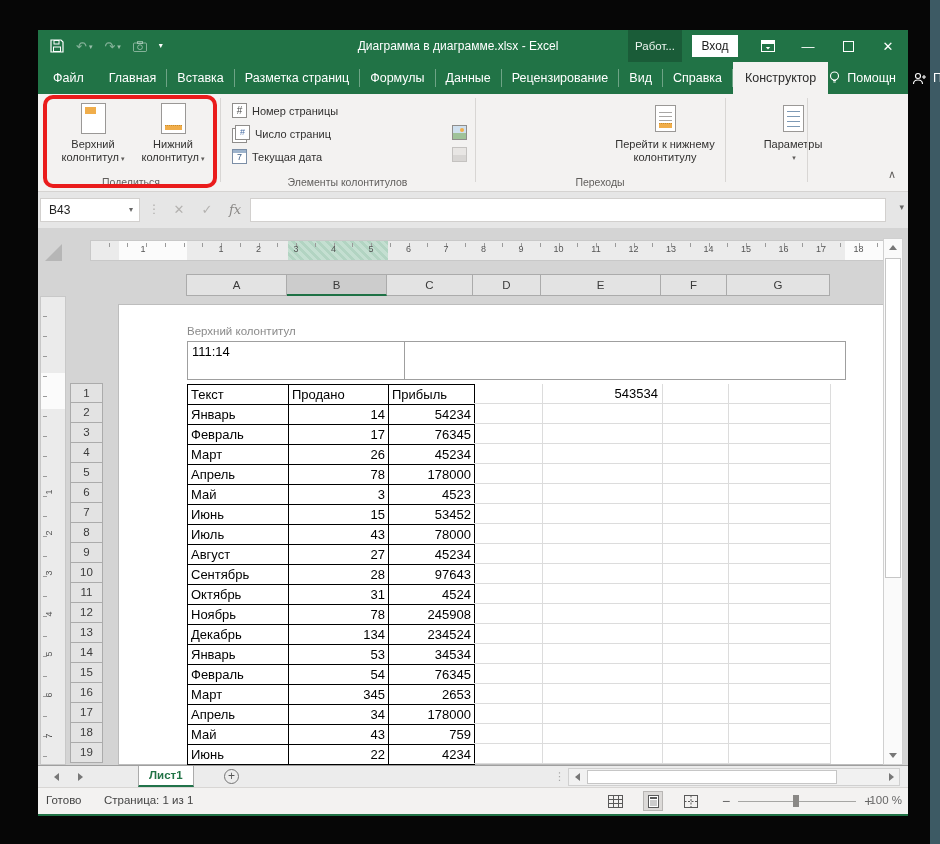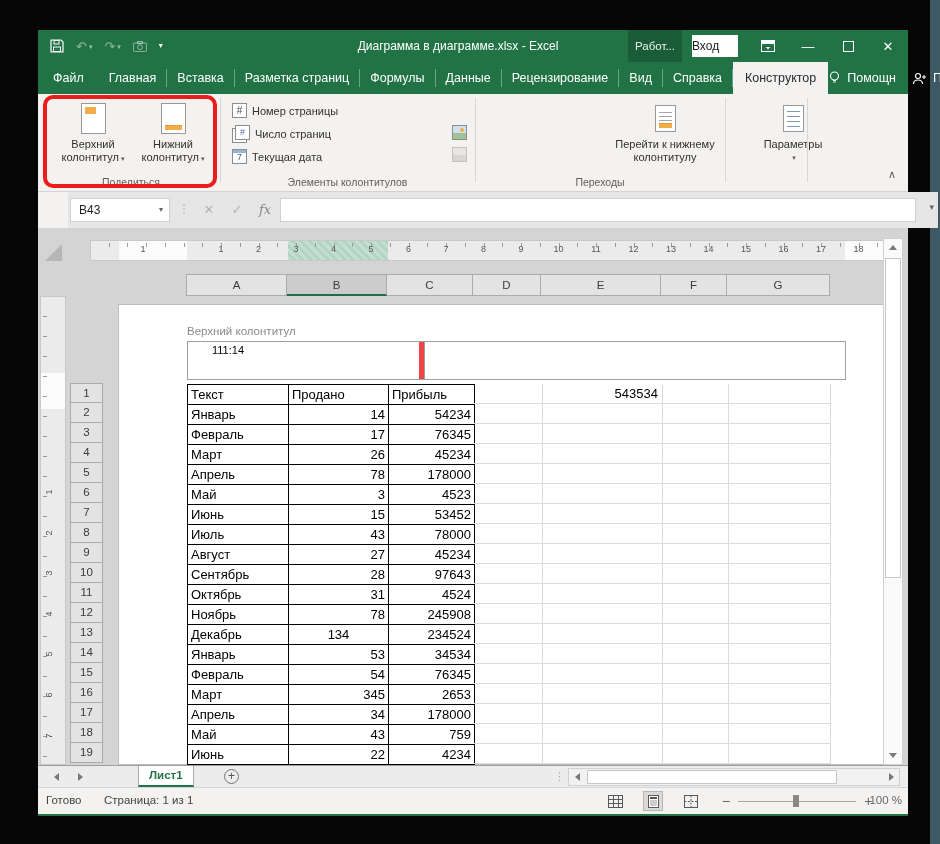--- a/index.html
+++ b/index.html
@@ -14,21 +14,21 @@
   .qat { position:absolute; left:12px; top:0; height:32px; display:flex; align-items:center; gap:12px; }
   .qat .qbtn { color:#fff; font-size:13px; line-height:1; display:flex; align-items:center; }
   .qat .dim { color:rgba(255,255,255,.45); }
   .qat .dd { font-size:7px; margin-left:2px; color:rgba(255,255,255,.55); }
   .wtitle { position:absolute; left:260px; top:0; width:320px; height:32px; line-height:32px;
     text-align:center; color:#fff; font-size:12px; white-space:nowrap; }
   .tb-right { position:absolute; right:0; top:0; height:32px; display:flex; align-items:center; }
   .acct { width:54px; height:32px; line-height:32px; background:#1a5c38; color:#eaf3ee;
     font-size:11.5px; text-align:center; overflow:hidden; }
   .signin { margin:0 10px; width:46px; height:22px; line-height:22px; background:#fff; color:#1d1d1d;
-    font-size:12px; text-align:left; }
+    font-size:12px; text-align:center; }
   .winbtn { width:40px; height:32px; display:flex; align-items:center; justify-content:center; color:#fff; font-size:13px; }
 
   
   .tabbar { position:absolute; left:0; top:32px; width:100%; height:32px; background:#217346;
     display:flex; align-items:stretch; color:#fff; font-size:12.5px; }
   .tab { padding:0 11px; display:flex; align-items:center; white-space:nowrap; }
   .tab.file { padding:0 15px; }
   .tab.sep { border-right:1px solid rgba(255,255,255,.35); margin:7px 0; padding:0 10px; height:18px; align-self:center; }
   .tab.active { background:#f3f2f1; color:#2b2b2b; padding:0 12px; }
   .tab-right { margin-left:auto; display:flex; align-items:center; gap:16px; padding-right:14px; }
@@ -79,21 +79,21 @@
   .ic-current-time::before { content:""; position:absolute; left:6px; top:7px; width:4px; height:1.5px; background:#4a6fa5; }
   .ic-file-path { background:#f3c04f; border:1px solid #c89a33; border-radius:1px; margin-top:2px; height:11px; }
   .ic-file-path::before { content:""; position:absolute; top:-3px; left:0; width:6px; height:3px; background:#f3c04f; border:1px solid #c89a33; border-bottom:none; }
   .ic-file-name { background:#1e7145; }
   .ic-file-name::after { content:"X"; position:absolute; left:0; right:0; top:1px; text-align:center; color:#fff; font-size:9px; font-weight:bold; }
   .ic-picture { border:1px solid #8f8d8b; background:linear-gradient(#cfe0ee 55%, #9fc299 45%); }
   .ic-picture::after { content:""; position:absolute; right:2px; top:2px; width:4px; height:4px; border-radius:50%; background:#f0ad4a; }
   .ic-format-picture { border:1px solid #c4c2c0; background:linear-gradient(#e8e6e4 55%, #d8d6d4 45%); }
 
   
-  .formula-row { position:absolute; left:0; top:162px; width:100%; height:36px; background:#e6e6e6;margin-left:30px; }
+  .formula-row { position:absolute; left:0; top:162px; width:100%; height:36px; background:#e6e6e6; }
   .namebox { position:absolute; left:2px; top:6px; width:100px; height:24px; background:#fff;
     border:1px solid #d2d0ce; font-size:12px; color:#222; line-height:22px; padding-left:8px; }
   .namebox .dd { position:absolute; right:6px; top:0; color:#666; font-size:8px; line-height:22px; }
   .fxdots { position:absolute; left:110px; top:10px; color:#b0aeac; font-size:12px; letter-spacing:1px; }
   .fxbtn { position:absolute; top:6px; height:24px; width:26px; text-align:center; line-height:24px;
     color:#b4b2b0; font-size:13px; }
   .fxsym { font-family:"DejaVu Serif", serif; font-style:italic; color:#8a8886; }
   .formula-input { position:absolute; left:212px; right:22px; top:6px; height:24px; background:#fff;
     border:1px solid #d2d0ce; font-size:12px; padding:2px 6px; color:#222; }
   .fchev { position:absolute; right:4px; top:10px; color:#666; font-size:9px; }
@@ -117,21 +117,21 @@
   .colhead:first-child { border-left:1px solid #ababab; }
   .colhead.sel { background:#cccccc; border-bottom:2px solid #1e7145; }
   .rowheads { position:absolute; left:32px; top:155px; width:33px; }
   .rowhead { width:33px; height:20px; background:#e3e3e3; border:1px solid #ababab; border-top:none;
     font-size:11.5px; color:#3b3b3b; text-align:center; line-height:19px; }
   .rowhead:first-child { border-top:1px solid #ababab; }
   .page { position:absolute; left:80px; top:76px; width:772px; height:461px; background:#fff; border:1px solid #bdbdbd; }
   .hdr-label { position:absolute; left:68px; top:20px; font-size:11.5px; color:#8a8a8a; }
   .hdr-box { position:absolute; left:68px; top:36px; width:659px; height:39px; border:1px solid #9f9f9f; display:flex; }
   .hdr-sec { height:100%; position:relative; }
-  .hdr-left { width:217px; border-right:6px solid #ef4444; font-size:11px; color:#000; padding:2px 4px;margin-left:20px; }
+  .hdr-left { width:217px; border-right:1px solid #ef4444; font-size:13px; color:#000; padding:2px 4px; }
   .hdr-center { width:222px; border:2px solid #6e6e6e; margin:-1px 0; }
   .hdr-right { flex:1; border-left:1px solid #9f9f9f; margin-left:-1px; }
   .hdr-selblock { position:absolute; left:2px; top:1px; width:163px; height:18px; background:#bfbfbf;
     font-size:12.5px; color:#000; text-align:center; line-height:18px; white-space:nowrap; }
   .caret { display:inline-block; width:1px; height:13px; background:#000; vertical-align:-2px; margin-left:1px; }
   .xtable { position:absolute; left:68px; top:79px; border-top:1px solid #000; border-left:1px solid #000; }
   .trow { display:flex; height:20px; }
   .tcell { border-right:1px solid #000; border-bottom:1px solid #000; font-size:13px; line-height:19px;
     padding:0 3px; white-space:nowrap; overflow:hidden; color:#000; background:#fff; }
   .tcell.num { text-align:right; }
@@ -488,21 +488,21 @@
               <div class="tcell num" style="width: 100px;">31</div>
               <div class="tcell num" style="width: 86px;">4524</div>
             </div>
             <div class="trow">
               <div class="tcell" style="width: 101px;">Ноябрь</div>
               <div class="tcell num" style="width: 100px;">78</div>
               <div class="tcell num" style="width: 86px;">245908</div>
             </div>
             <div class="trow">
               <div class="tcell" style="width: 101px;">Декабрь</div>
-              <div class="tcell num" style="width: 100px; text-align: center;">134</div>
+              <div class="tcell num" style="width: 100px;">134</div>
               <div class="tcell num" style="width: 86px;">234524</div>
             </div>
             <div class="trow">
               <div class="tcell" style="width: 101px;">Январь</div>
               <div class="tcell num" style="width: 100px;">53</div>
               <div class="tcell num" style="width: 86px;">34534</div>
             </div>
             <div class="trow">
               <div class="tcell" style="width: 101px;">Февраль</div>
               <div class="tcell num" style="width: 100px;">54</div>

